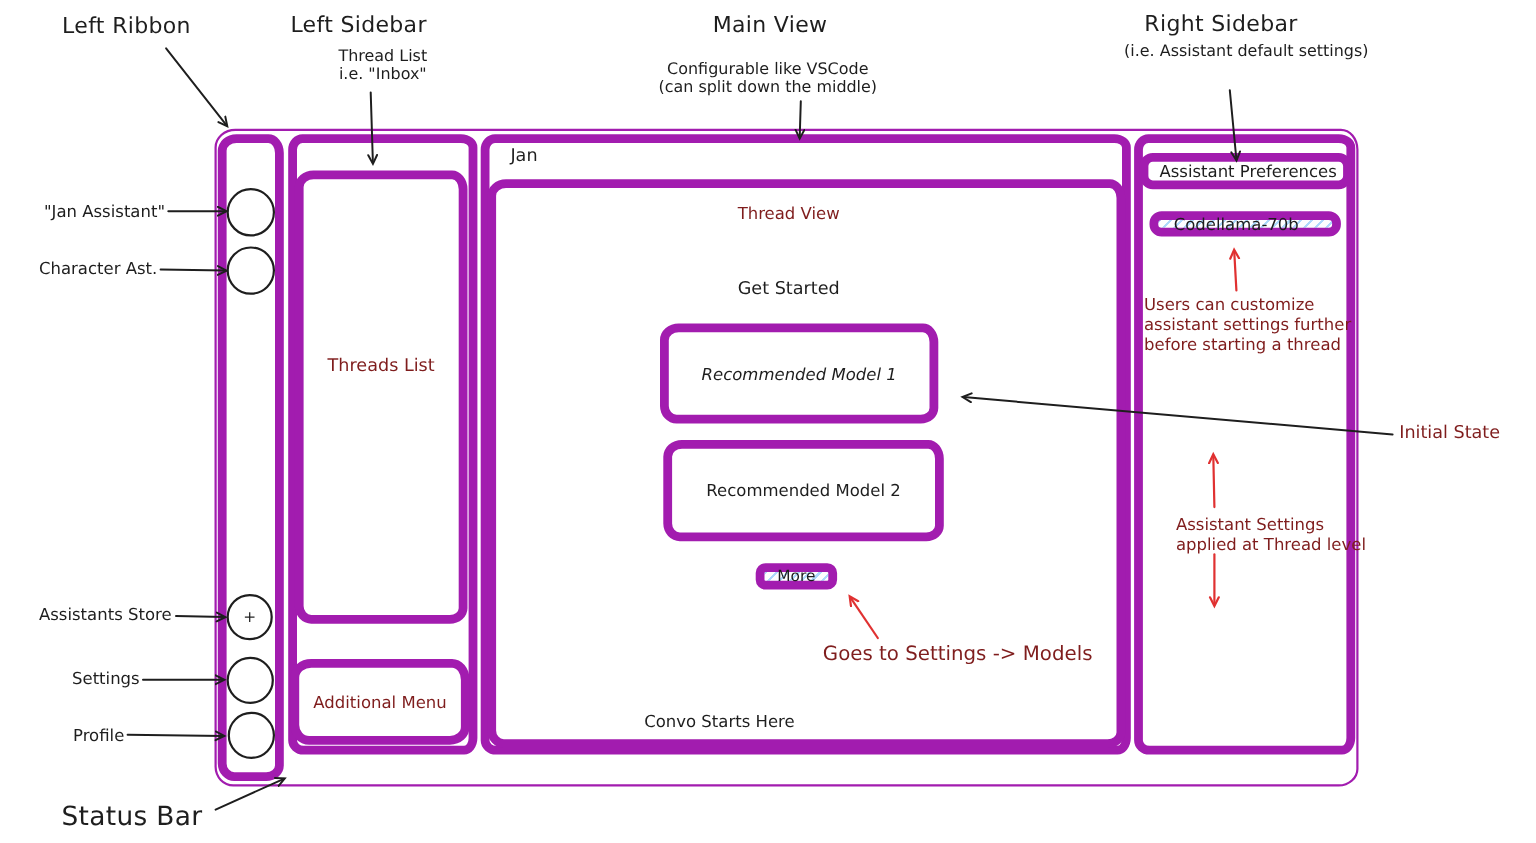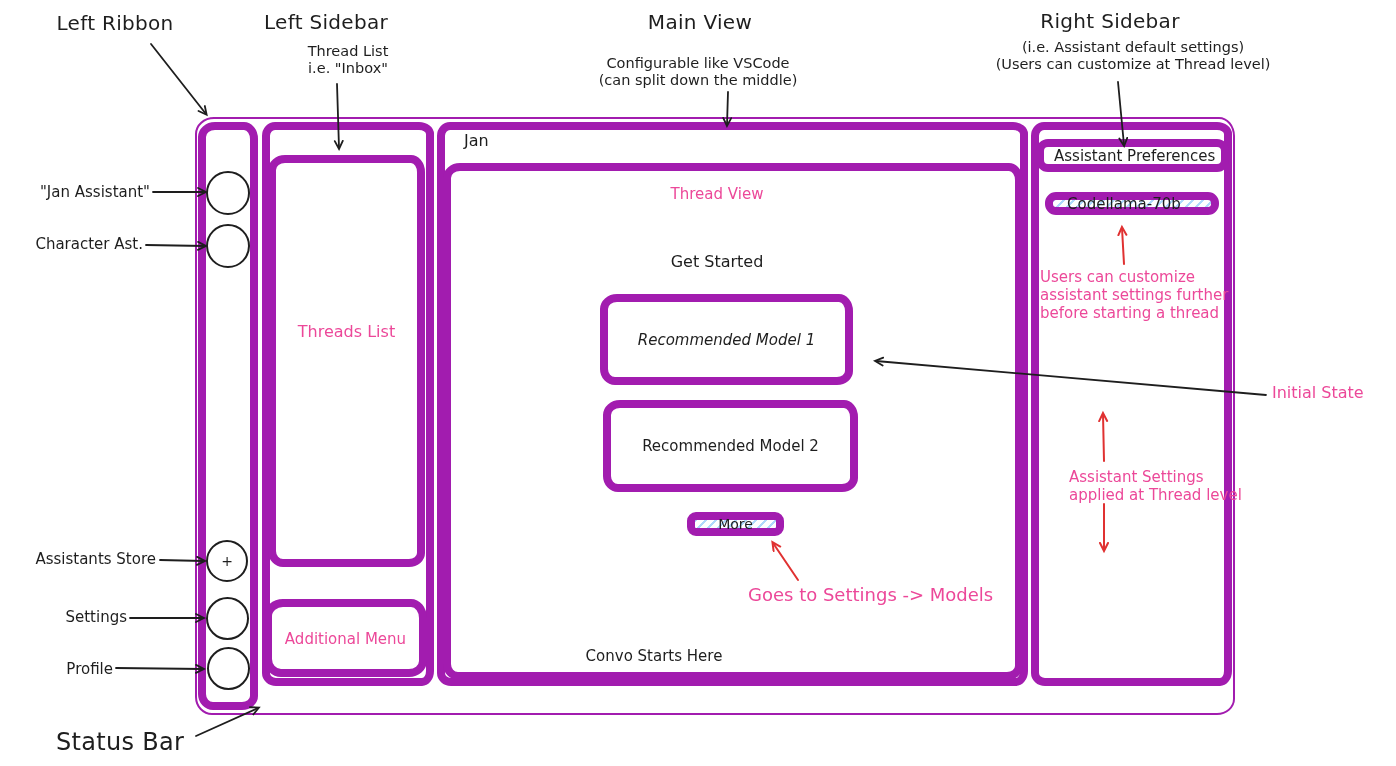--- a/index.html
+++ b/index.html
@@ -4,21 +4,21 @@
 <style>
   html,body{margin:0;padding:0;background:#ffffff;}
   body{width:1396px;height:766px;position:relative;overflow:hidden;
        font-family:"DejaVu Sans",sans-serif;color:#1e1e1e;}
   .t{position:absolute;white-space:pre;line-height:1.15;}
   .center{text-align:center;white-space:normal;}
   .right{text-align:right;}
   .title{font-size:20px;letter-spacing:.3px;}
   .cap{font-size:14.5px;line-height:1.18;}
   .lbl{font-size:15px;}
-  .red{color:#ec4899;}
+  .red{color:#7f1d1d;}
   .panel{position:absolute;border:8px solid #a21caf;background:#fff;box-sizing:border-box;}
   .sk1{border-radius:17px 14px 16px 15px / 15px 17px 14px 16px;}
   .sk2{border-radius:13px 15px 12px 14px / 14px 12px 15px 13px;}
   .sk3{border-radius:19px 16px 18px 17px / 17px 19px 16px 18px;}
   .circle{position:absolute;border:2.5px solid #1e1e1e;border-radius:50%;background:#fff;
           box-sizing:border-box;display:flex;align-items:center;justify-content:center;
           font-size:14px;}
   .hatch{background-color:#fdfeff;
          background-image:repeating-linear-gradient(135deg,rgba(77,171,247,.45) 0 2px,rgba(255,255,255,0) 2px 7px);}
   .btnlabel{display:flex;align-items:center;height:100%;box-sizing:border-box;}
@@ -28,21 +28,21 @@
 <body>
 
 <div class="t title center" style="left:45px;top:12px;width:140px;">Left Ribbon</div>
 <div class="t title center" style="left:256px;top:11px;width:140px;">Left Sidebar</div>
 <div class="t cap center" style="left:268px;top:43px;width:160px;"><span>Thread List</span><br><span>i.e. "Inbox"</span></div>
 
 <div class="t title center" style="left:630px;top:11px;width:140px;">Main View</div>
 <div class="t cap center" style="left:598px;top:55px;width:200px;"><span>Configurable like VSCode</span><br><span>(can split down the middle)</span></div>
 
 <div class="t title center" style="left:1040px;top:10px;width:140px;">Right Sidebar</div>
-<div class="t cap center" style="left:983px;top:39px;width:300px;"><span>(i.e. Assistant default settings)</span><br><span>(Users can customize at Thread level)</span></div>
+<div class="t cap center" style="left:983px;top:39px;width:300px;"><span>(i.e. Assistant default settings)</span><br></div>
 
 <div class="t title center" style="left:45px;top:729px;width:150px;font-size:24px;">Status Bar</div>
 
 <div class="t lbl right" style="left:30px;top:184px;width:120px;">"Jan Assistant"</div>
 <div class="t lbl right" style="left:28px;top:236px;width:115px;">Character Ast.</div>
 <div class="t lbl right" style="left:26px;top:551px;width:130px;">Assistants Store</div>
 <div class="t lbl right" style="left:27px;top:609px;width:100px;">Settings</div>
 <div class="t lbl right" style="left:23px;top:661px;width:90px;">Profile</div>
 
 <div class="panel sk3" style="left:195px;top:117px;width:1040px;height:598px;border-width:2.5px;"></div>
@@ -72,21 +72,21 @@
     <div class="btnlabel" style="justify-content:center;font-size:15px;">
       <span>Recommended Model 1</span>
     </div>
   </div>
 <div class="panel sk1" style="left:603px;top:400px;width:255px;height:92px;">
     <div class="btnlabel" style="justify-content:center;font-size:15px;">
       <span>Recommended Model 2</span>
     </div>
   </div>
 
-<div class="panel hatch" style="left:687px;top:512px;width:97px;height:24px;border-radius:9px;">
+<div class="panel hatch" style="left:687px;top:512px;width:74px;height:24px;border-radius:9px;">
     <div class="btnlabel" style="justify-content:center;font-size:14px;">
       <span>More</span>
     </div>
   </div>
 
 <div class="t center" style="left:554px;top:648px;width:200px;font-size:15px;">Convo Starts Here</div>
 
 <div class="panel sk2" style="left:1031px;top:122px;width:201px;height:564px;"></div>
 <div class="panel" style="left:1036px;top:139px;width:193px;height:33px;border-radius:12px;">
     <div class="btnlabel" style="padding-left:10px;font-size:15px;">

